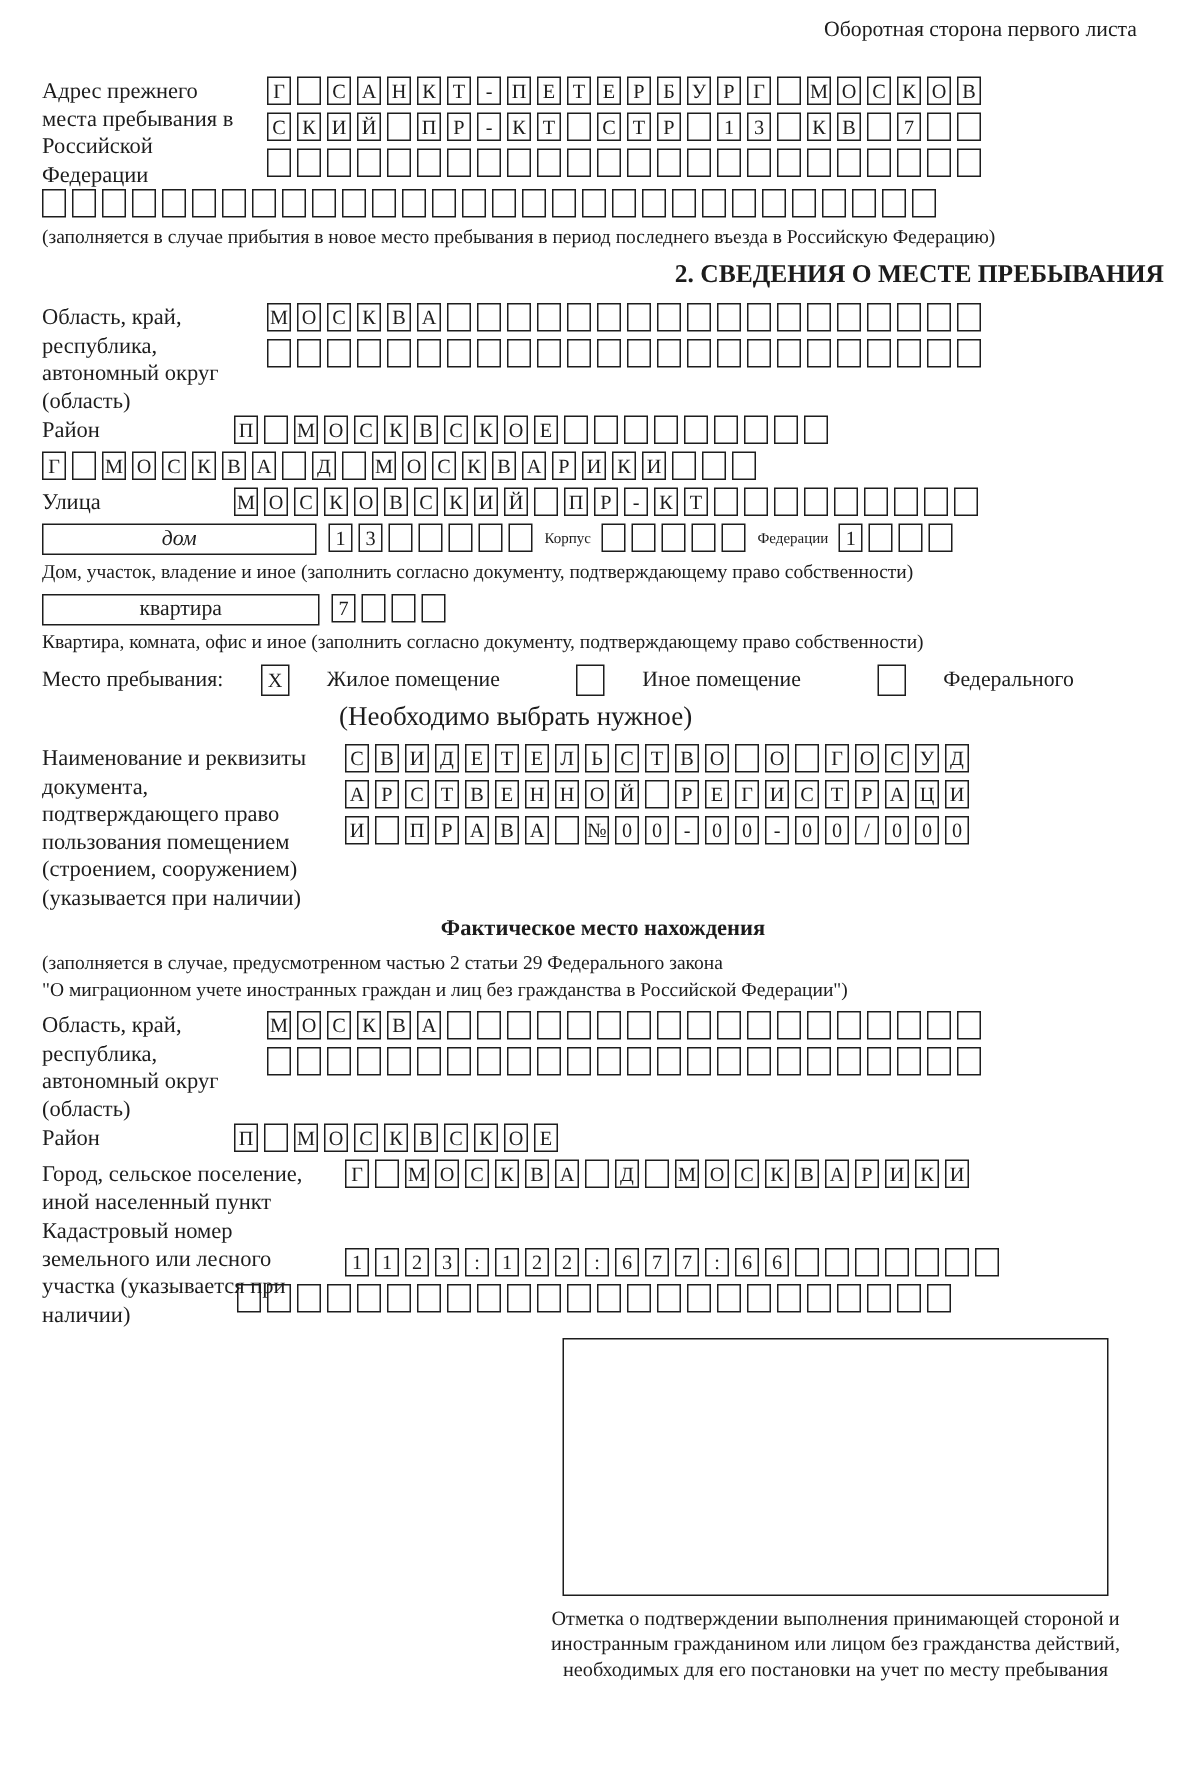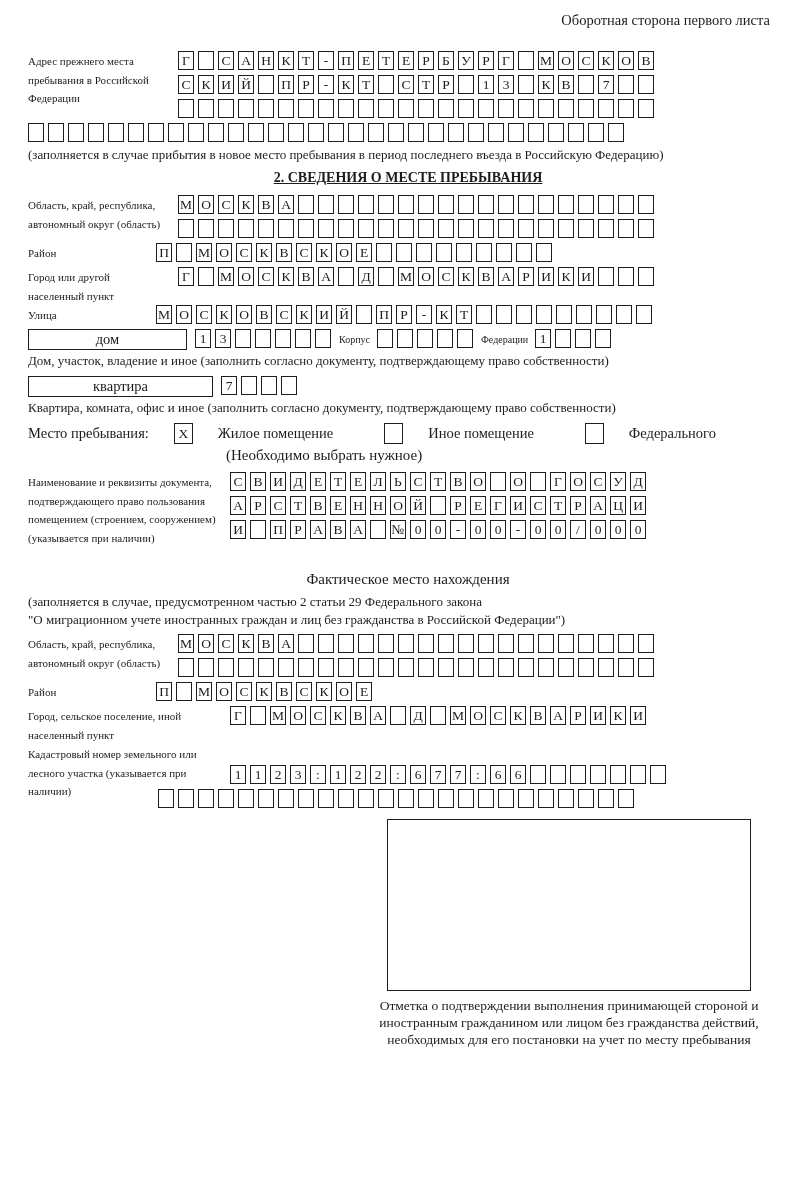--- a/index.html
+++ b/index.html
@@ -4,34 +4,34 @@
 <style>
   * { box-sizing: border-box; margin: 0; padding: 0; }
   html, body { background: #ffffff; }
   body {
     font-family: "Liberation Serif", "DejaVu Serif", serif;
     color: #1c1c1c;
   }
   .page {
     width: 800px;
     height: 1180px;
-    padding: 12px 12px 0 28px;
+    padding: 12px 24px 0 28px;
     overflow: hidden;
     background: #fff;
   }
   .header-note {
     text-align: right;
     font-size: 14.5px;
     padding-right: 18px;
     margin-bottom: 22px;
   }
   .flex { display: flex; align-items: flex-start; }
   .label {
     flex: 0 0 auto;
-    font-size: 11px;
+    font-size: 15px;
     line-height: 18.5px;
     padding-top: 1px;
     padding-right: 10px;
   }
   .w150 { width: 150px; }
   .w128 { width: 128px; }
   .w202 { width: 202px; }
   .rows { flex: 1 1 auto; }
   .boxrow { display: flex; margin-bottom: 5px; }
   .cell {
@@ -49,56 +49,55 @@
   .widebox {
     display: flex;
     align-items: center;
     justify-content: center;
     flex: 0 0 auto;
     height: 21px;
     border: 1.6px solid #1d1d1d;
     font-size: 14.5px;
     margin-right: 8px;
   }
-  .wb-house { width: 159px; }
+  .wb-house { width: 183px; font-style: italic; }
   .wb-flat  { width: 185px; }
   .inline-label {
     font-size: 10px;
     line-height: 21px;
     margin: 0 7px 0 4px;
     flex: 0 0 auto;
   }
   .caption {
     font-size: 13px;
     line-height: 16px;
     margin-bottom: 7px;
   }
   .center { text-align: left; }
   .section-title {
+    text-align: right;
+    font-weight: bold;
+    font-size: 17px;
+    margin: 2px 0 9px 0;
+  }
+  .sub-title {
     text-align: center;
     font-weight: bold;
-    font-size: 14px;
-    margin: 2px 0 9px 0;
-    text-decoration: underline;
-  }
-  .sub-title {
-    text-align: center;
-    font-weight: normal;
     font-size: 15px;
-    margin: 24px 0 6px 0;
+    margin: 3px 0 6px 0;
   }
   .stayrow {
     align-items: center;
     font-size: 14.5px;
     margin: 4px 0 3px 0;
     gap: 17px;
   }
   .stayrow .cell { width: 19px; height: 21px; margin: 0 8px; }
   .opt { margin-right: 26px; }
-  .choose-note { font-size: 15px; margin: 0 0 8px 198px; }
+  .choose-note { font-size: 18px; margin: 0 0 8px 198px; }
   .shift-left { margin-left: -72px; }
   .rows-offset { margin-top: 21px; }
   .stamp-wrap {
     width: 430px;
     margin: 6px 4px 0 auto;
   }
   .stamp-box {
     width: 364px;
     height: 172px;
     border: 1.8px solid #1d1d1d;
@@ -318,21 +317,20 @@
         <span class="cell"></span>
         <span class="cell"></span>
         <span class="cell"></span>
         <span class="cell"></span>
         <span class="cell"></span>
         <span class="cell"></span>
       </div>
   </div>
 
   <div class="flex">
-    <div class="label w150">Город или другой населенный пункт</div>
     <div class="boxrow">
         <span class="cell">Г</span>
         <span class="cell"></span>
         <span class="cell">М</span>
         <span class="cell">О</span>
         <span class="cell">С</span>
         <span class="cell">К</span>
         <span class="cell">В</span>
         <span class="cell">А</span>
         <span class="cell"></span>

